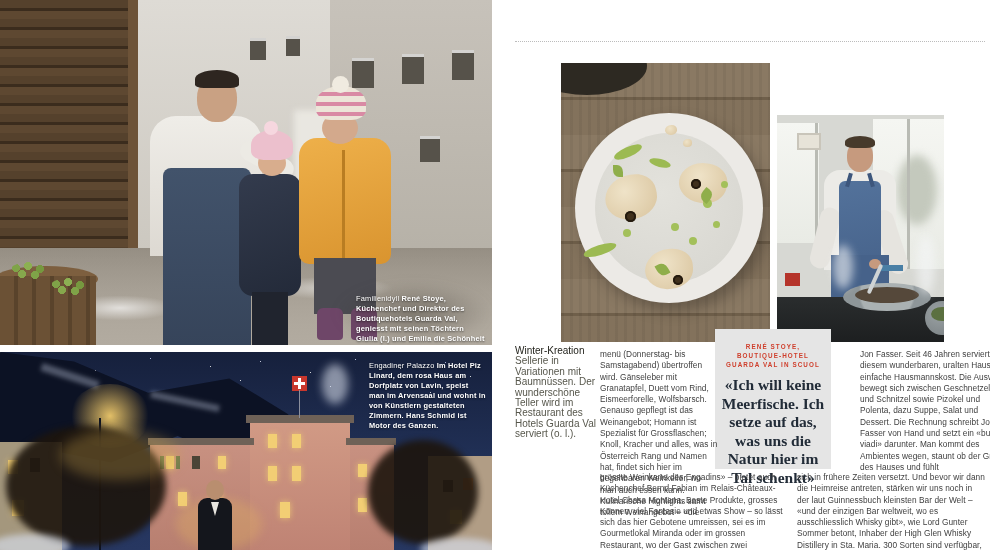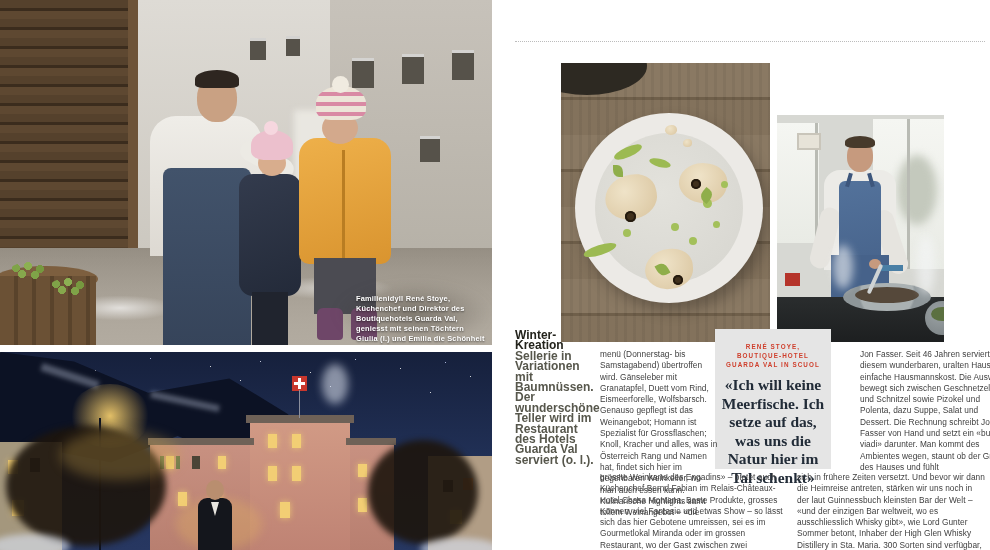--- a/index.html
+++ b/index.html
@@ -132,31 +132,31 @@
   .ch-redbox{left:8px;top:158px;width:15px;height:13px;background:#b5342a;}
   .ch-blueitem{left:104px;top:150px;width:22px;height:6px;background:#4a7fa5;}
 
   
   #quote-box{left:715px;top:318px;width:116px;height:140px;background:#e5e5e5;text-align:center;margin-top:11px;}
   #quote-attrib{margin:13px 8px 0;font-size:6.3px;font-weight:700;letter-spacing:1.1px;line-height:9px;color:#cf3e2b;}
   #quote-text{margin:7px 2px 0;font-family:"Liberation Serif",serif;font-weight:700;
     font-size:15.5px;line-height:18.5px;color:#222c38;}
 
   
-  #caption-col{left:515px;top:330px;width:82px;font-size:12px;line-height:10.4px;font-weight:700;color:#57574c;}
+  #caption-col{left:515px;top:346px;width:82px;font-size:10px;line-height:10.4px;font-weight:400;color:#57574c;}
   #caption-col .cc-para{margin:0 0 8px 0;}
   .cc-lead{color:#23231c;}
 
   
   .body-block{position:absolute;font-size:8.3px;line-height:11.3px;color:#3e3e3e;letter-spacing:.05px;}
   #col1-top{left:600px;top:349px;width:118px;}
   #col1-bottom{left:600px;top:472px;width:190px;}
   #col2-top{left:860px;top:349px;width:150px;}
   #col2-bottom{left:797px;top:472px;width:189px;}
-  .cap-lead{font-weight:700;}
+  .cap-lead{font-weight:400;}
 </style>
 </head>
 <body>
 
 <div id="spread">
 
   <div id="photo-family" class="photo">
     <div class="abs pf-bldg-mid"></div>
     <div class="abs pf-bldg-right"></div>
     <div class="abs pf-alley"></div>
@@ -240,20 +240,24 @@
     <div class="abs pp-litwin" style="left:450px;top:158px;width:12px;height:14px;"></div>
     <div class="abs pp-tree" style="left:6px;top:74px;width:160px;height:120px;"></div>
     <div class="abs pp-tree" style="left:368px;top:88px;width:110px;height:104px;"></div>
     <div class="abs" style="left:60px;top:78px;width:120px;height:50px;border-radius:50%;background:rgba(205,165,75,.3);filter:blur(6px);"></div>
     <div class="abs pp-man-glow"></div>
     <div class="abs pp-man-suit"></div>
     <div class="abs pp-man-shirt"></div>
     <div class="abs pp-man-head"></div>
     <div class="abs pp-snowcar" style="left:-10px;top:182px;width:80px;height:24px;"></div>
     <div class="abs pp-snowcar" style="left:420px;top:186px;width:80px;height:22px;"></div>
+    <div class="abs photo-cap" style="left:369px;top:9px;width:117px;">
+      <span class="cap-lead">Engadiner Palazzo</span>
+      <span>Im Hotel Piz Linard, dem rosa Haus am Dorfplatz von Lavin, speist man im Arvensaal und wohnt in von Künstlern gestalteten Zimmern. Hans Schmid ist Motor des Ganzen.</span>
+    </div>
   </div>
 
   <div id="kicker-rule" class="abs"></div>
 
   <div id="photo-food" class="photo">
     <div class="abs fd-grain"></div>
     <div class="abs fd-bowl-corner"></div>
     <div class="abs fd-plate"></div>
     <div class="abs fd-well"></div>
     <div class="abs fd-cream" style="left:44px;top:112px;width:52px;height:44px;transform:rotate(-12deg);"></div>

